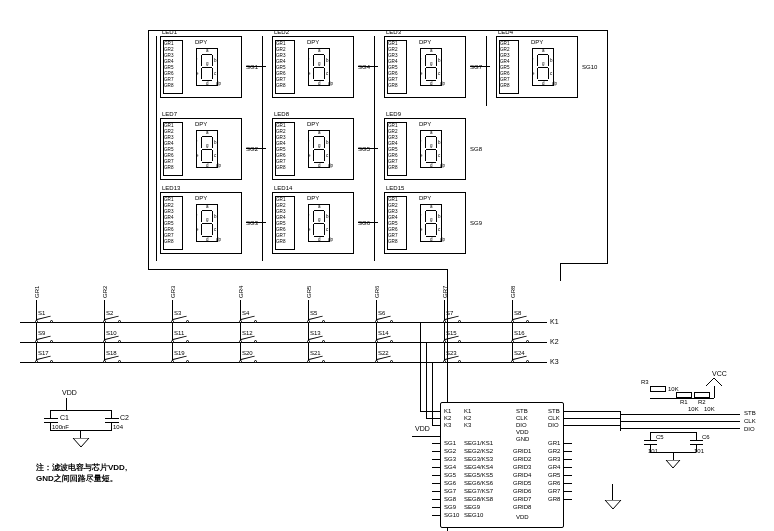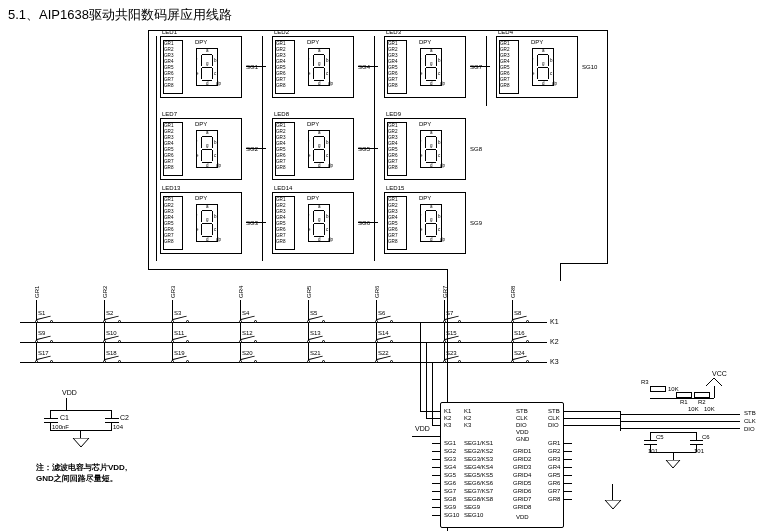--- a/index.html
+++ b/index.html
@@ -30,21 +30,20 @@
   .opencirc{position:absolute;width:3px;height:3px;border:0.6px solid #000;border-radius:50%;box-sizing:border-box;background:#fff;}
   .icbox{position:absolute;border:1px solid #000;box-sizing:border-box;background:#fff;border-radius:2px;}
   .gnd{position:absolute;}
   .res{position:absolute;border:1px solid #000;box-sizing:border-box;background:#fff;}
 </style>
 </head>
 <body>
 
 <div id="root">
 
-  <div class="title">5.1、AIP1638驱动共阳数码屏应用线路</div>
 
   <div class="wire v" style="left:148px;top:30px;width:1px;height:240px;"></div>
   <div class="wire h" style="left:148px;top:30px;width:460px;height:1px;"></div>
   <div class="wire v" style="left:607px;top:30px;width:1px;height:233px;"></div>
   <div class="wire h" style="left:148px;top:269px;width:300px;height:1px;"></div>
   <div class="wire v" style="left:447px;top:269px;width:1px;height:262px;"></div>
 
   <div class="wire h" style="left:560px;top:263px;width:48px;height:1px;"></div>
   <div class="wire v" style="left:560px;top:263px;width:1px;height:18px;"></div>
 

